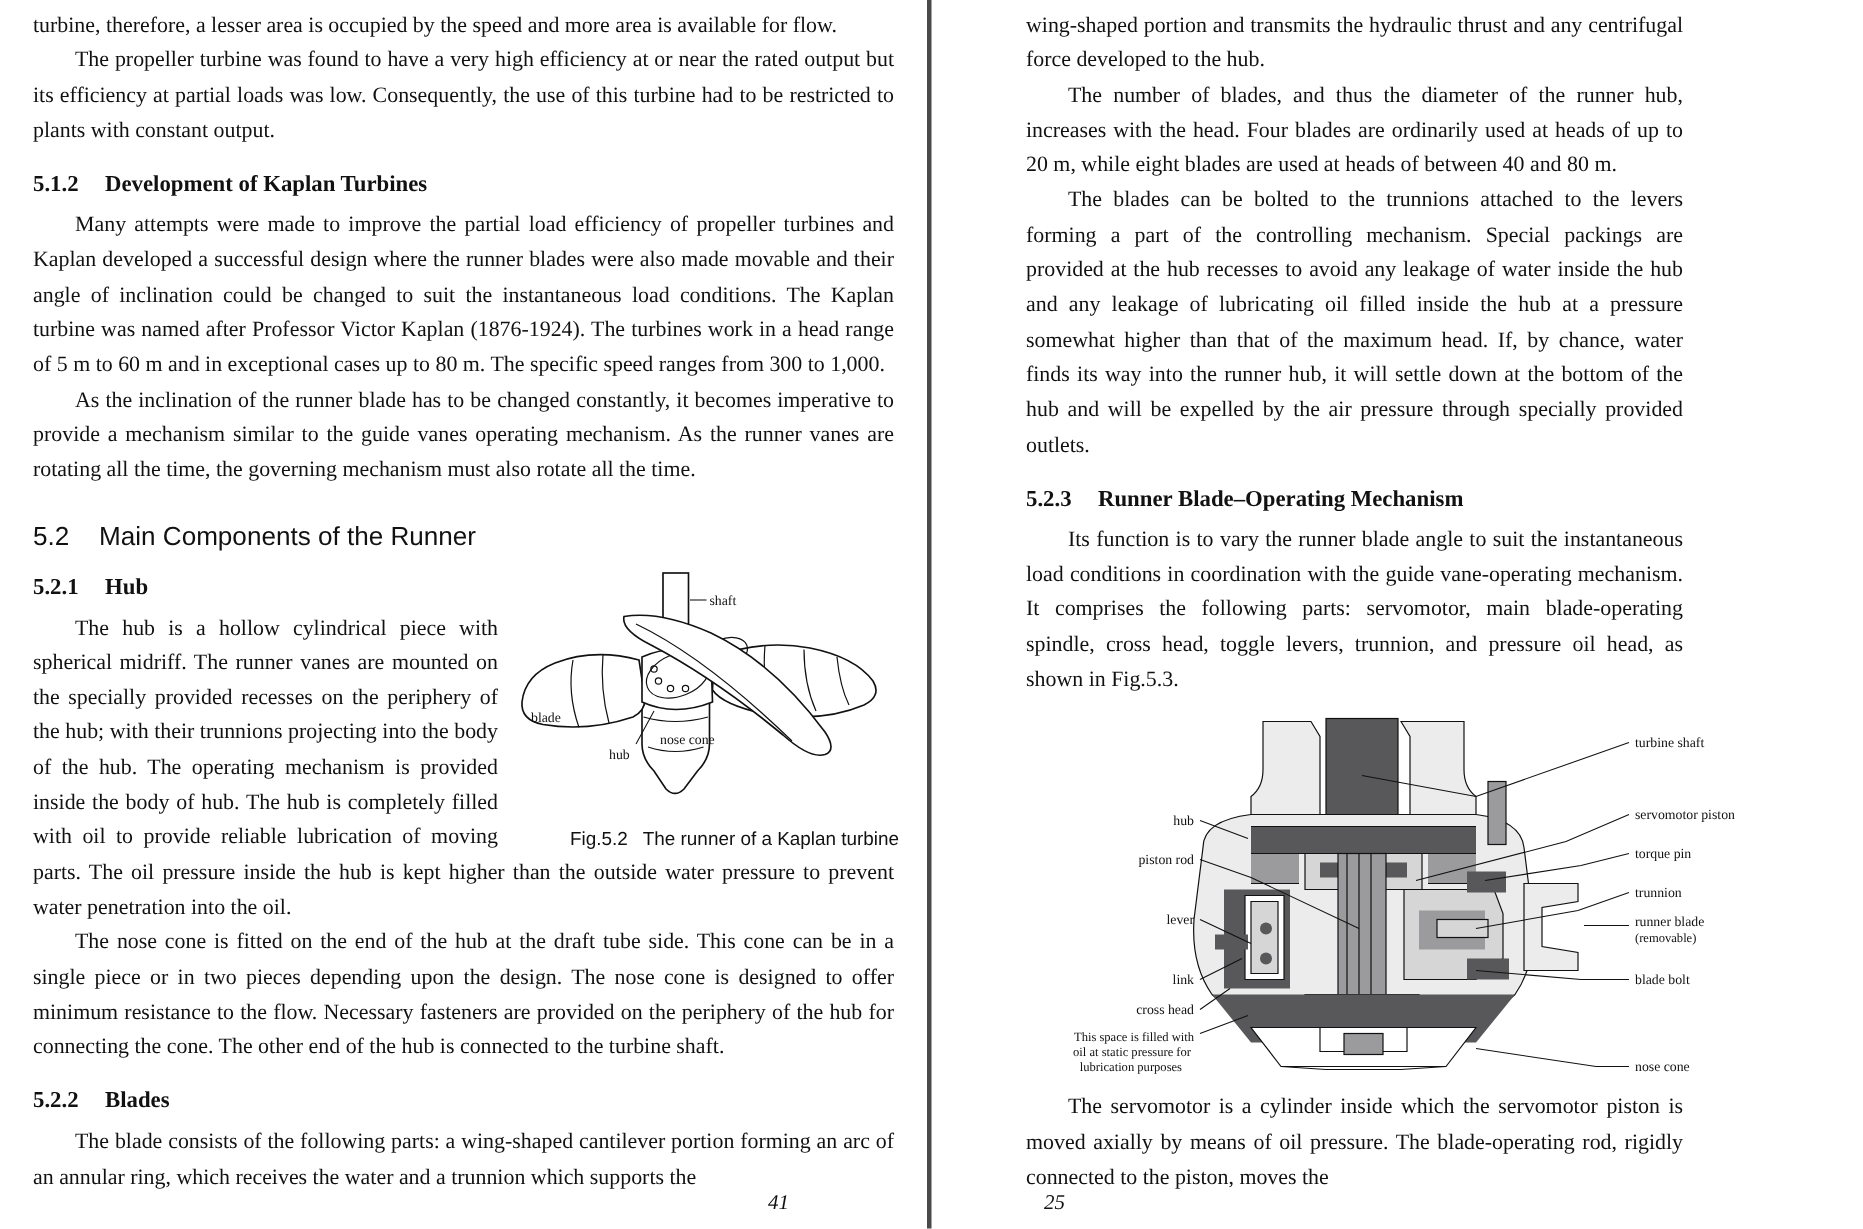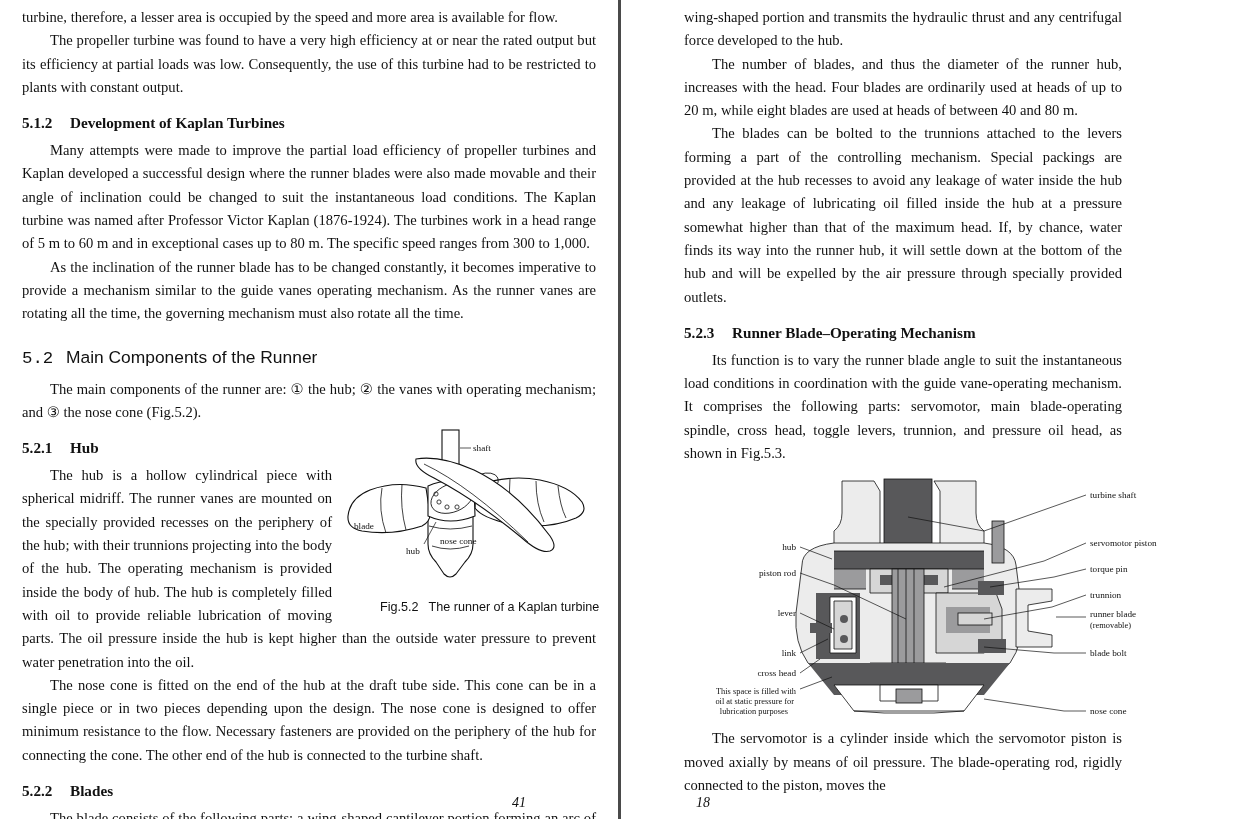--- a/index.html
+++ b/index.html
@@ -61,21 +61,21 @@
   }
   h3.sec-num .num { display: inline-block; min-width: 48px; }
 
   h2.sec-major {
     margin: 20px 0 8px 0;
     font-size: 17.4px;
     font-weight: normal;
     line-height: 22px;
     font-family: "Liberation Sans", sans-serif;
   }
-  h2.sec-major .num { display: inline-block; min-width: 44px; font-family: Liberation Mono, monospace; }
+  h2.sec-major .num { display: inline-block; min-width: 44px; }
 
   .folio {
     position: absolute;
     bottom: 8px;
     font-size: 14px;
     font-style: italic;
     font-family: "Liberation Serif", serif;
   }
   .folio-left { right: 92px; }
   .folio-right { left: 78px; }
@@ -134,21 +134,20 @@
       <span class="num">5.1.2</span><span>Development of Kaplan Turbines</span>
     </h3>
 
     <p class="indent">Many attempts were made to improve the partial load efficiency of propeller turbines and Kaplan developed a successful design where the runner blades were also made movable and their angle of inclination could be changed to suit the instantaneous load conditions. The Kaplan turbine was named after Professor Victor Kaplan (1876-1924). The turbines work in a head range of 5 m to 60 m and in exceptional cases up to 80 m. The specific speed ranges from 300 to 1,000.</p>
     <p class="indent">As the inclination of the runner blade has to be changed constantly, it becomes imperative to provide a mechanism similar to the guide vanes operating mechanism. As the runner vanes are rotating all the time, the governing mechanism must also rotate all the time.</p>
 
     <h2 class="sec-major">
       <span class="num">5.2</span><span>Main Components of the Runner</span>
     </h2>
 
-    <p class="indent">The main components of the runner are: ① the hub; ② the vanes with operating mechanism; and ③  the nose cone (Fig.5.2).</p>
 
     <div class="fig52-wrap">
       <svg class="fig52-svg" viewBox="0 0 252 172">
 
         <rect x="98" y="4" width="17" height="43" class="fillw ln"></rect>
 
         <path class="fillw ln" d="M84 86 L84 118 Q84 128 92 136 L100 148 Q106 154 112 148 L121 136 Q129 128 129 118 L129 86 Z"></path>
         <path class="ln-thin" d="M85 100 Q106 106 128 100"></path>
         <path class="ln-thin" d="M88 120 Q106 126 125 120"></path>
 
@@ -307,16 +306,16 @@
         <text class="lbl" x="112" y="203" text-anchor="end">cross head</text>
         <text class="lbl-s" x="112" y="221" text-anchor="end">This space is filled with</text>
         <text class="lbl-s" x="110" y="231" text-anchor="end">oil at static pressure for</text>
         <text class="lbl-s" x="104" y="241" text-anchor="end">lubrication purposes</text>
       </svg>
 
     </div>
 
     <p class="indent">The servomotor is a cylinder inside which the servomotor piston is moved axially by means of oil pressure. The blade-operating rod, rigidly connected to the piston, moves the</p>
 
-    <div class="folio folio-right">18</div>
+    <div class="folio folio-right">25</div>
   </div>
 
 </div>
 
 </body></html>

